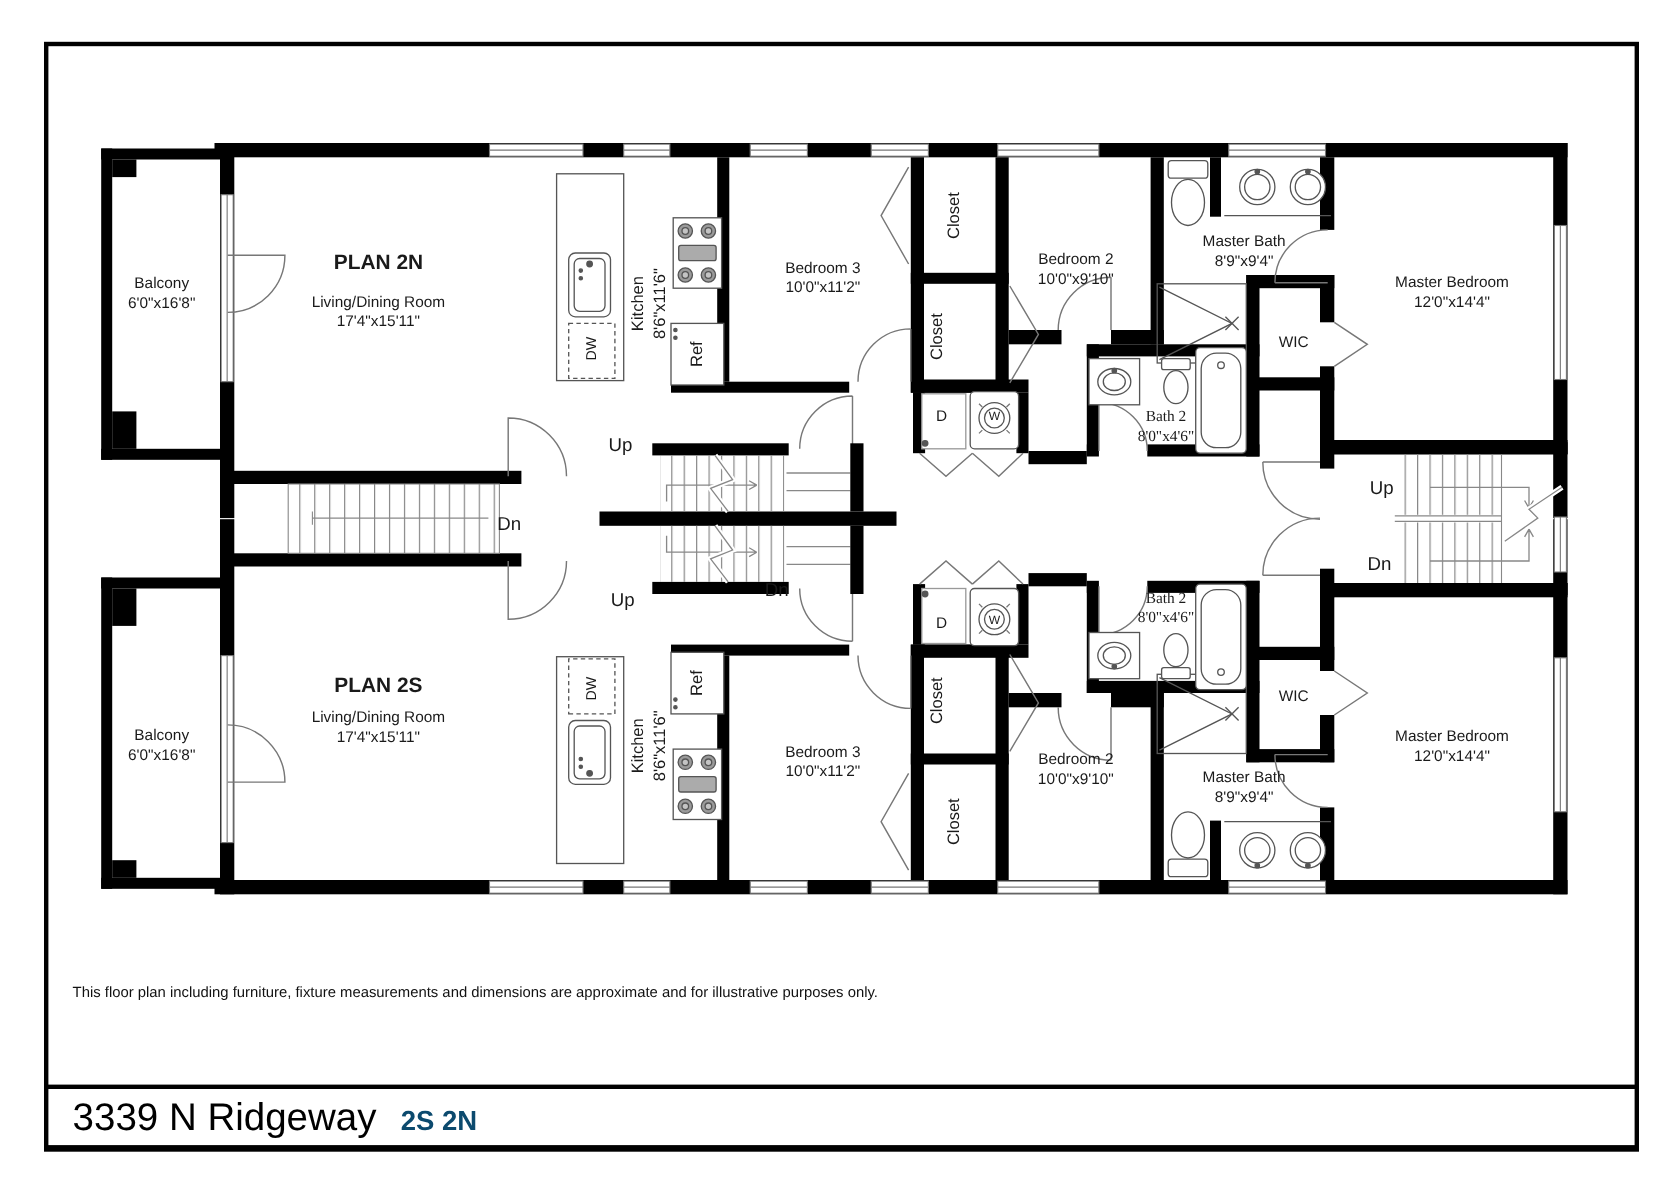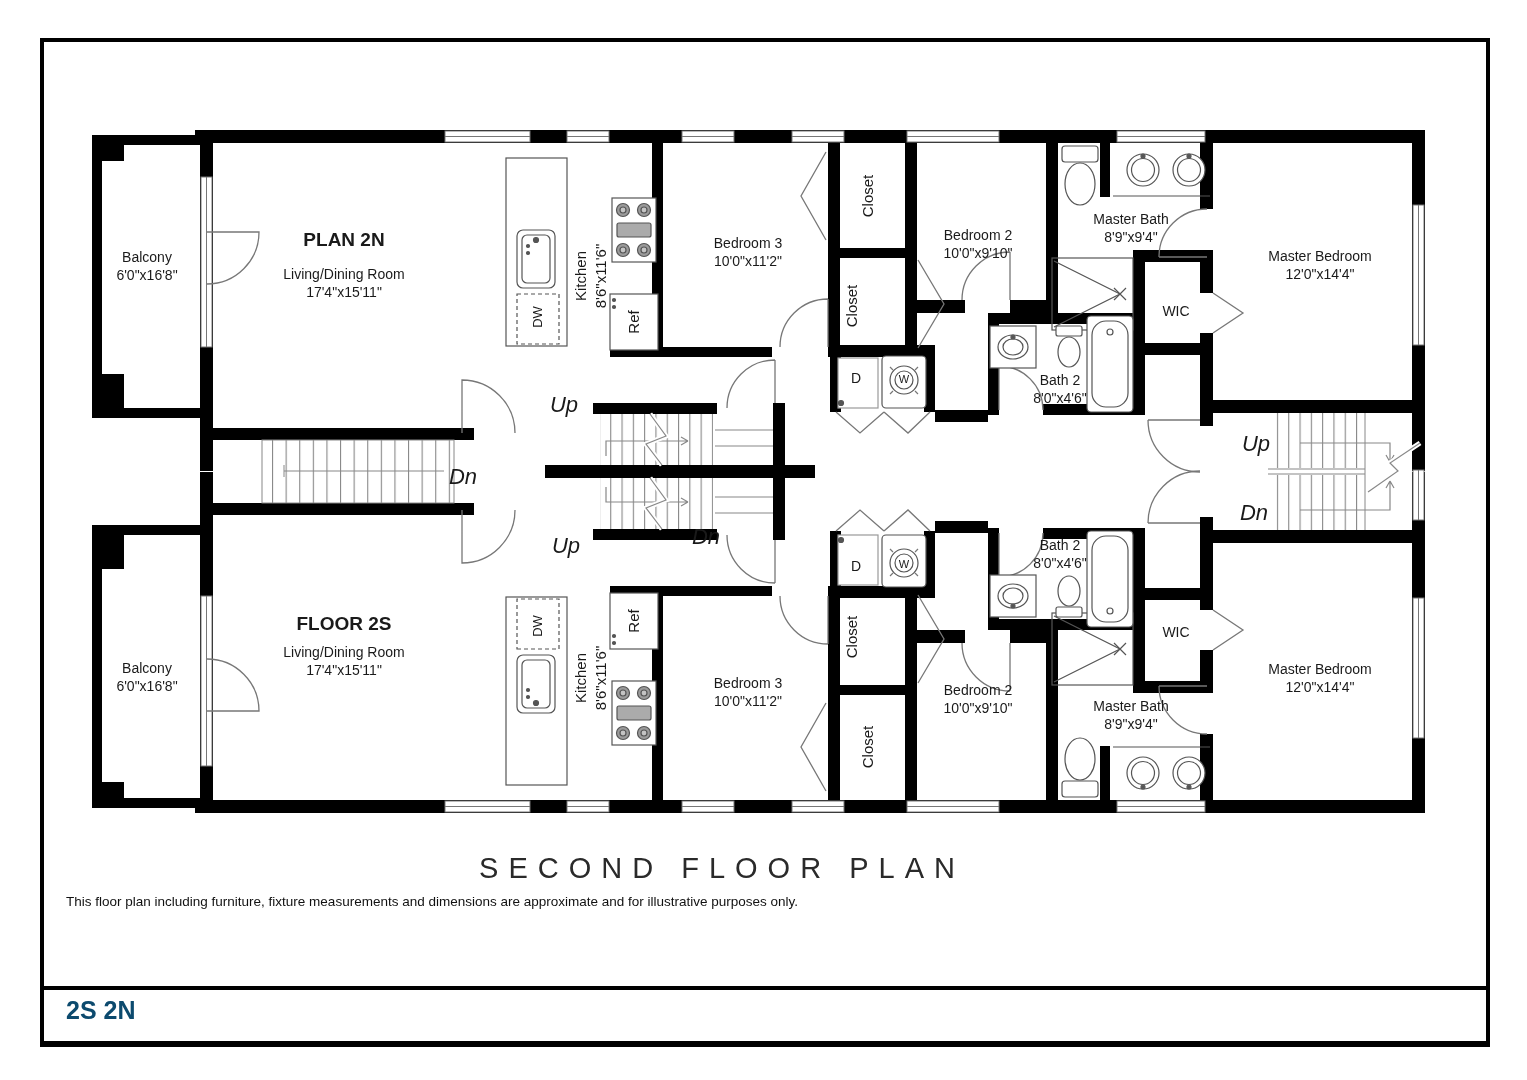--- a/index.html
+++ b/index.html
@@ -2,25 +2,25 @@
 <html><head>
 <meta charset="utf-8">
 <style>
   html,body{margin:0;padding:0;background:#fff;}
   #canvas{position:relative;width:1527px;height:1080px;background:#fff;overflow:hidden;
           font-family:"Liberation Sans",sans-serif;color:#111;}
   svg{position:absolute;left:0;top:0;}
   .lbl{position:absolute;transform:translate(-50%,-50%);text-align:center;line-height:1.3;
        white-space:nowrap;color:#1a1a1a;font-size:14px;}
   .rot{transform:translate(-50%,-50%) rotate(-90deg);}
-  .sm{font-size:14px;}
+  .sm{font-size:14px;font-family:Liberation Serif, serif;}
   .xs{font-size:13px;}
   .unit-name{font-weight:bold;font-size:19px;}
   .appl{font-size:15px;}
-  .stair-lbl{font-size:22px;font-style:italic;}
+  .stair-lbl{font-size:17px;}
   .title{position:absolute;left:722px;top:868px;transform:translate(-50%,-50%);
          font-size:29px;letter-spacing:10px;color:#2a2a2a;}
   .disclaimer{position:absolute;left:66px;top:894px;font-size:13.5px;color:#111;}
   .addressbar{position:absolute;left:66px;top:996px;display:flex;align-items:baseline;gap:22px;}
   .address{font-size:35px;color:#000;}
   .units-tag{font-size:25px;font-weight:bold;color:#0c4a6e;}
 </style>
 </head>
 <body>
 
@@ -311,21 +311,21 @@
   <div class="lbl stair-lbl" style="left:463px;top:477px;">Dn</div>
   <div class="lbl stair-lbl" style="left:566px;top:546px;">Up</div>
   <div class="lbl stair-lbl" style="left:706px;top:537px;">Dn</div>
   <div class="lbl stair-lbl" style="left:1256px;top:444px;">Up</div>
   <div class="lbl stair-lbl" style="left:1254px;top:513px;">Dn</div>
 
   <div class="lbl" style="left:147px;top:677px;">
     <div>Balcony</div>
     <div>6'0"x16'8"</div>
   </div>
-  <div class="lbl unit-name" style="left:344px;top:624px;">FLOOR 2S</div>
+  <div class="lbl unit-name" style="left:344px;top:624px;">PLAN 2S</div>
   <div class="lbl" style="left:344px;top:661px;">
     <div>Living/Dining Room</div>
     <div>17'4"x15'11"</div>
   </div>
   <div class="lbl rot appl" style="left:590px;top:678px;">
     <div>Kitchen</div>
     <div>8'6"x11'6"</div>
   </div>
   <div class="lbl rot xs" style="left:538px;top:626px;">DW</div>
   <div class="lbl rot appl" style="left:634px;top:621px;">Ref</div>
@@ -348,18 +348,18 @@
     <div>Master Bedroom</div>
     <div>12'0"x14'4"</div>
   </div>
   <div class="lbl sm" style="left:1060px;top:554px;">
     <div>Bath 2</div>
     <div>8'0"x4'6"</div>
   </div>
   <div class="lbl" style="left:856px;top:566px;">D</div>
   <div class="lbl" style="left:904px;top:564px;font-size:11px;">W</div>
 
-  <div class="title">SECOND FLOOR PLAN</div>
   <div class="disclaimer">This floor plan including furniture, fixture measurements and dimensions are approximate and for illustrative purposes only.</div>
   <div class="addressbar">
+    <span class="address">3339 N Ridgeway</span>
     <span class="units-tag">2S 2N</span>
   </div>
 </div>
 
 </body></html>

